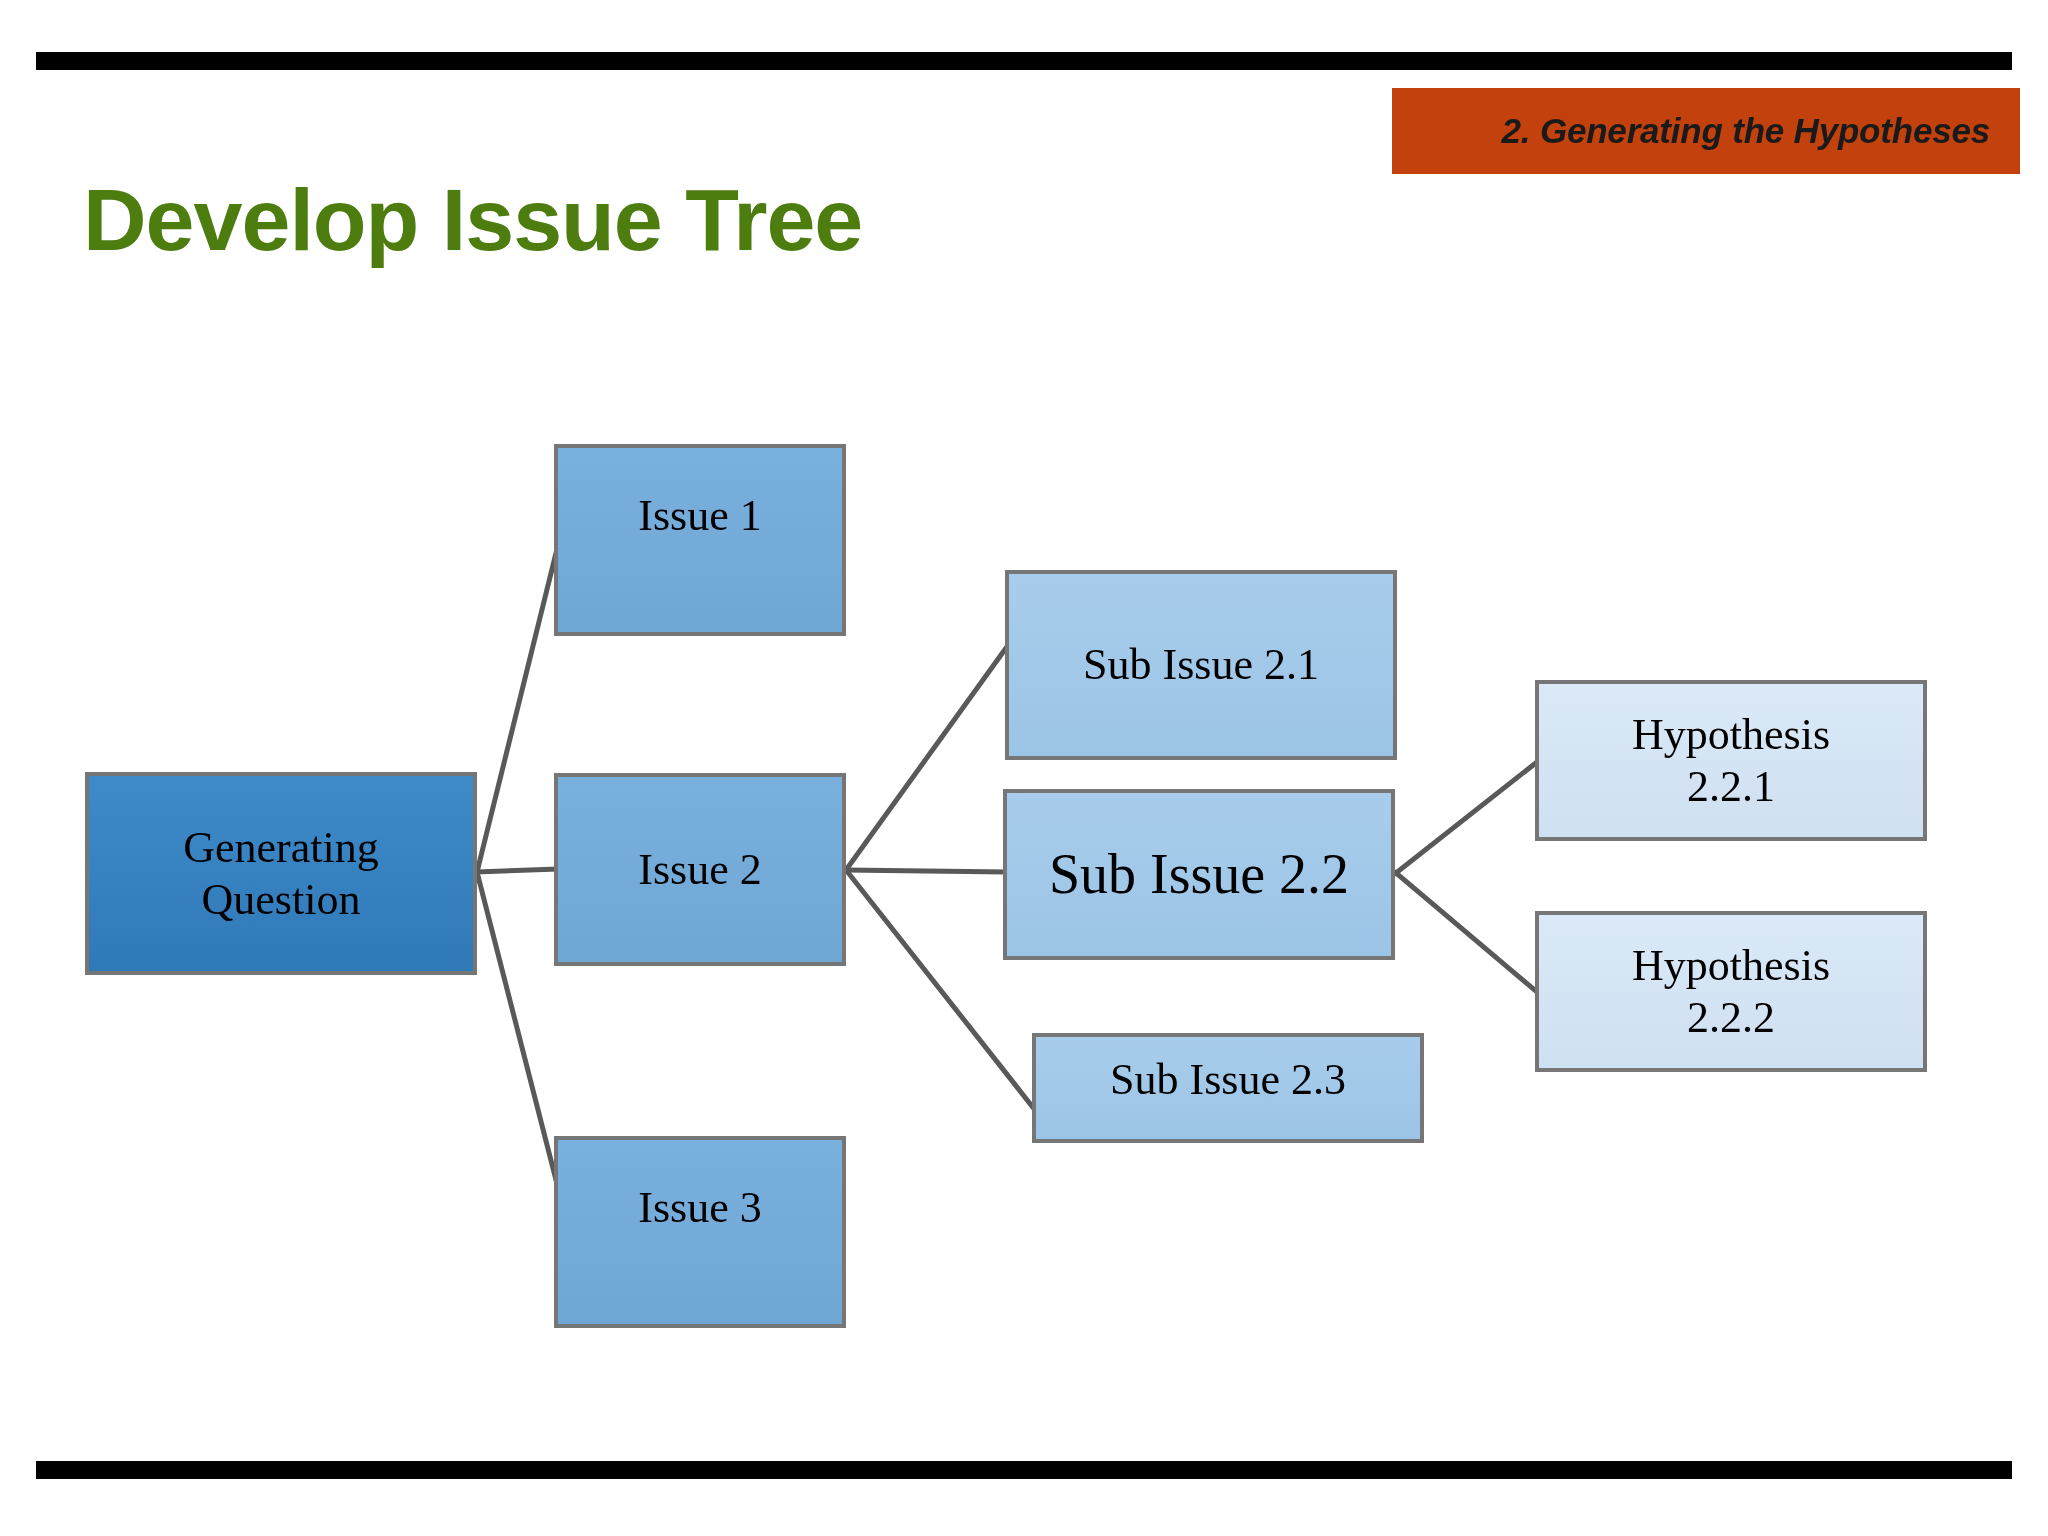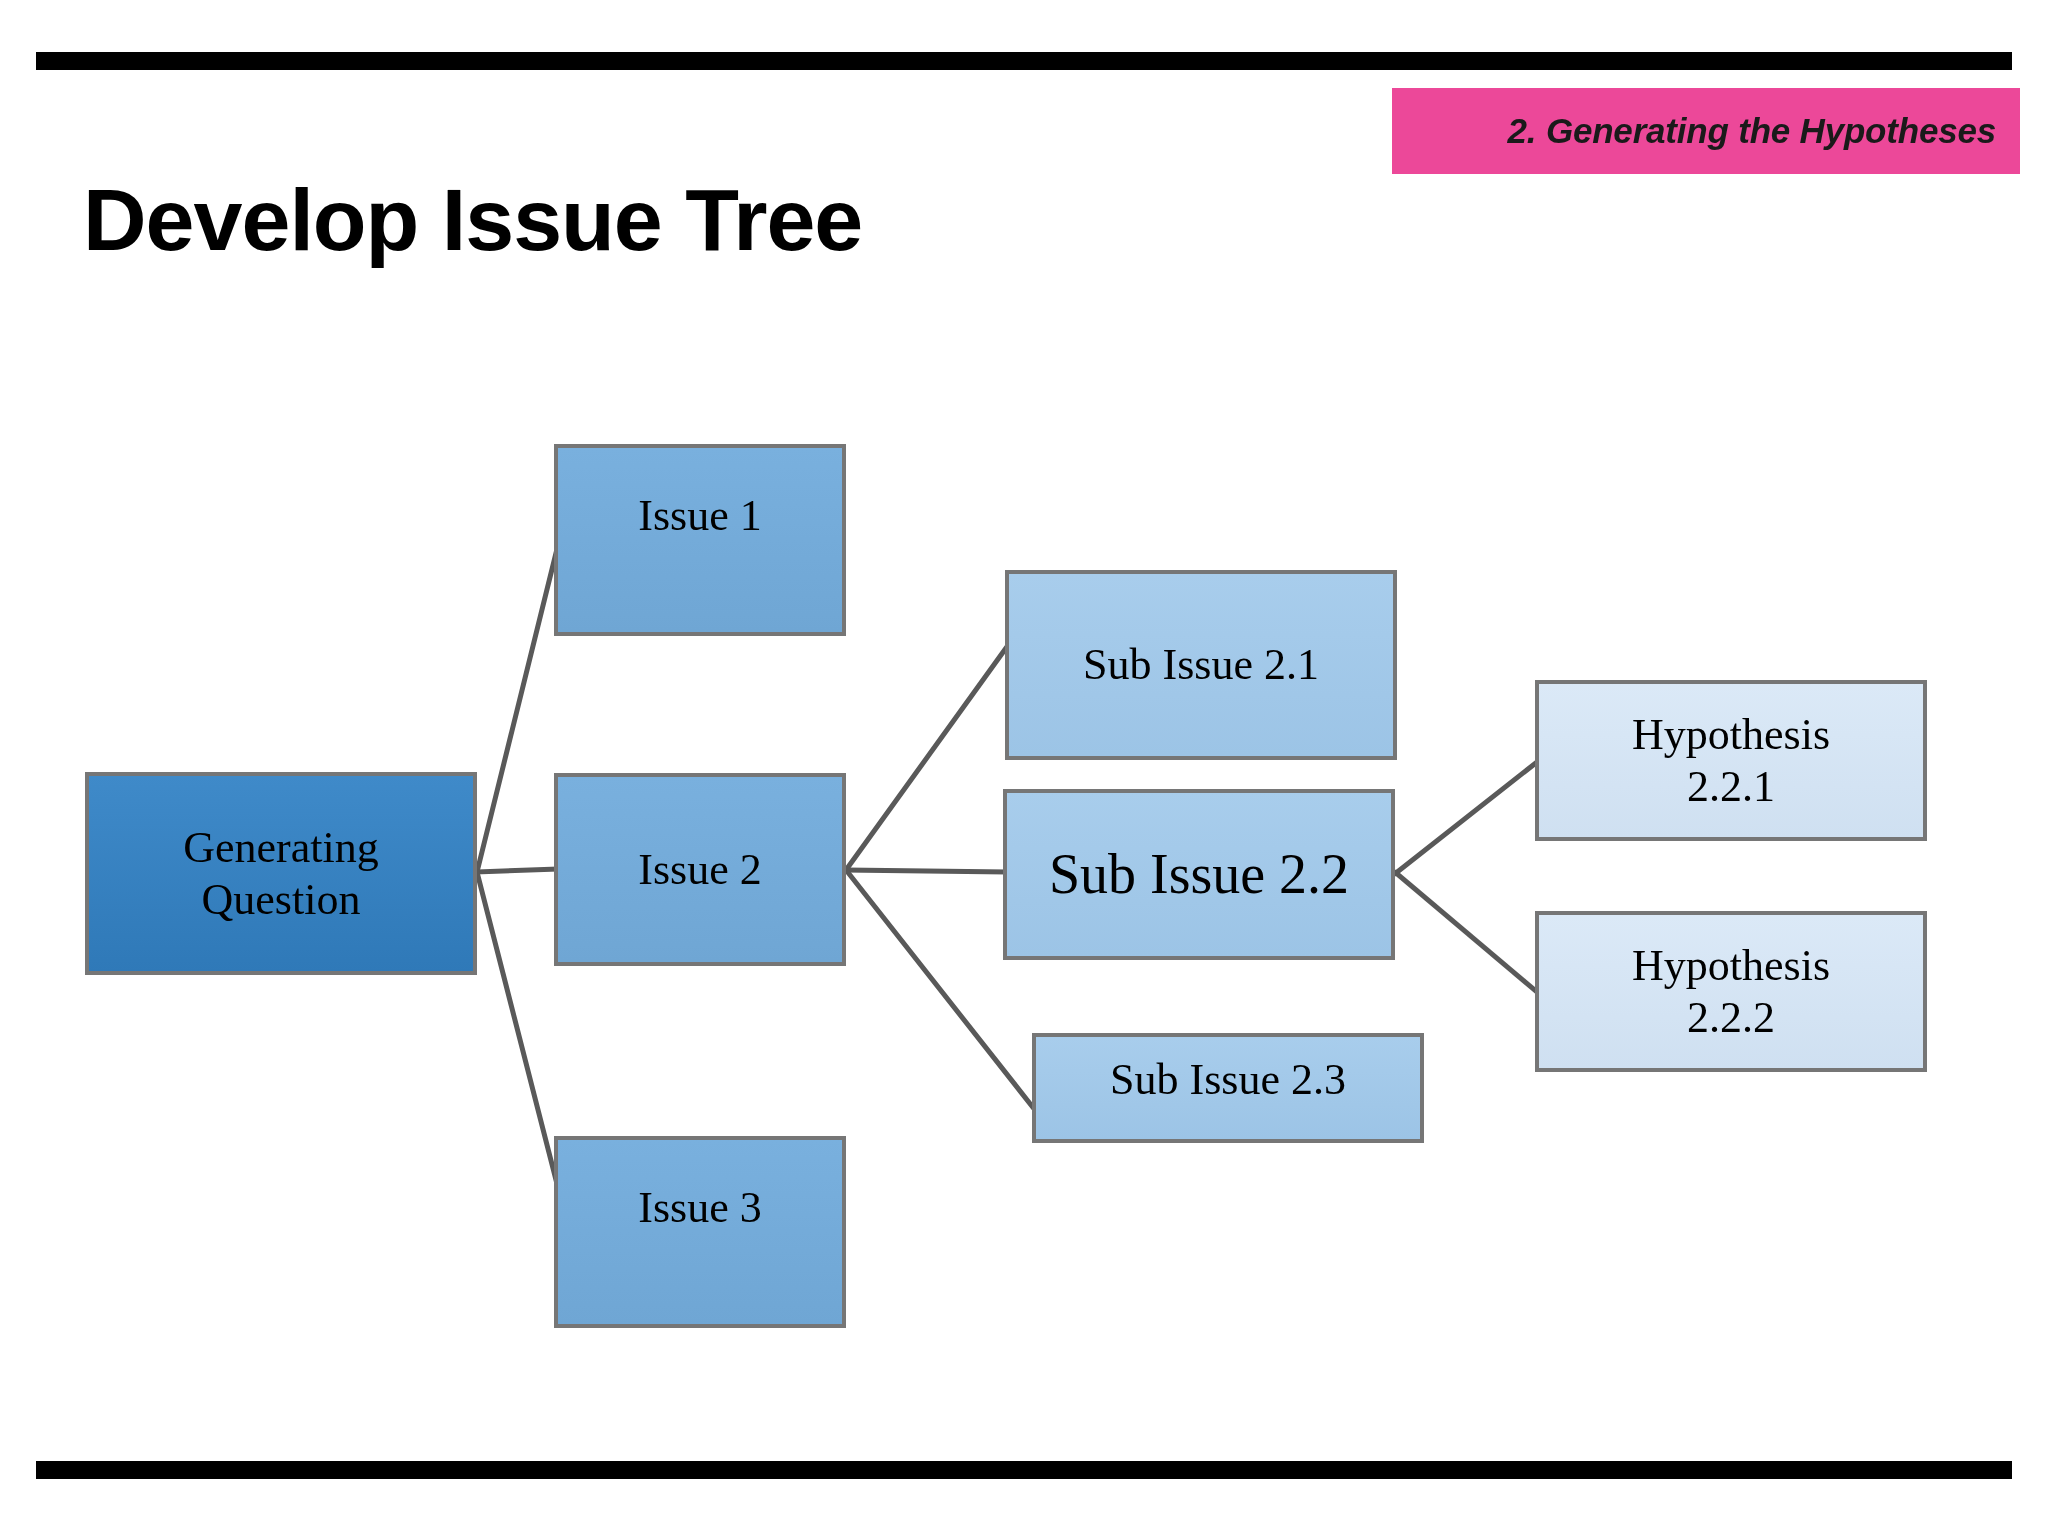--- a/index.html
+++ b/index.html
@@ -25,43 +25,43 @@
   }
   .rule.top    { top: 52px; }
   .rule.bottom { top: 1461px; }
 
   .section-banner {
     position: absolute;
     left: 1392px;
     top: 88px;
     width: 628px;
     height: 86px;
-    background: #ec4899;
+    background: #c2410c;
     display: flex;
     align-items: center;
     justify-content: flex-end;
     box-sizing: border-box;
-    padding-right: 24px;
+    padding-right: 30px;
   }
   .section-banner-label {
     font-size: 35px;
     font-weight: bold;
     font-style: italic;
     color: #1a1a1a;
     letter-spacing: -0.2px;
     white-space: nowrap;
   }
 
   .slide-title {
     position: absolute;
     left: 83px;
     top: 176px;
     font-size: 88px;
     font-weight: bold;
-    color: #000000;
+    color: #4d7c0f;
     letter-spacing: -1px;
     line-height: 1.0;
     white-space: nowrap;
   }
 
   
   #diagram {
     position: absolute;
     left: 0;
     top: 0;

